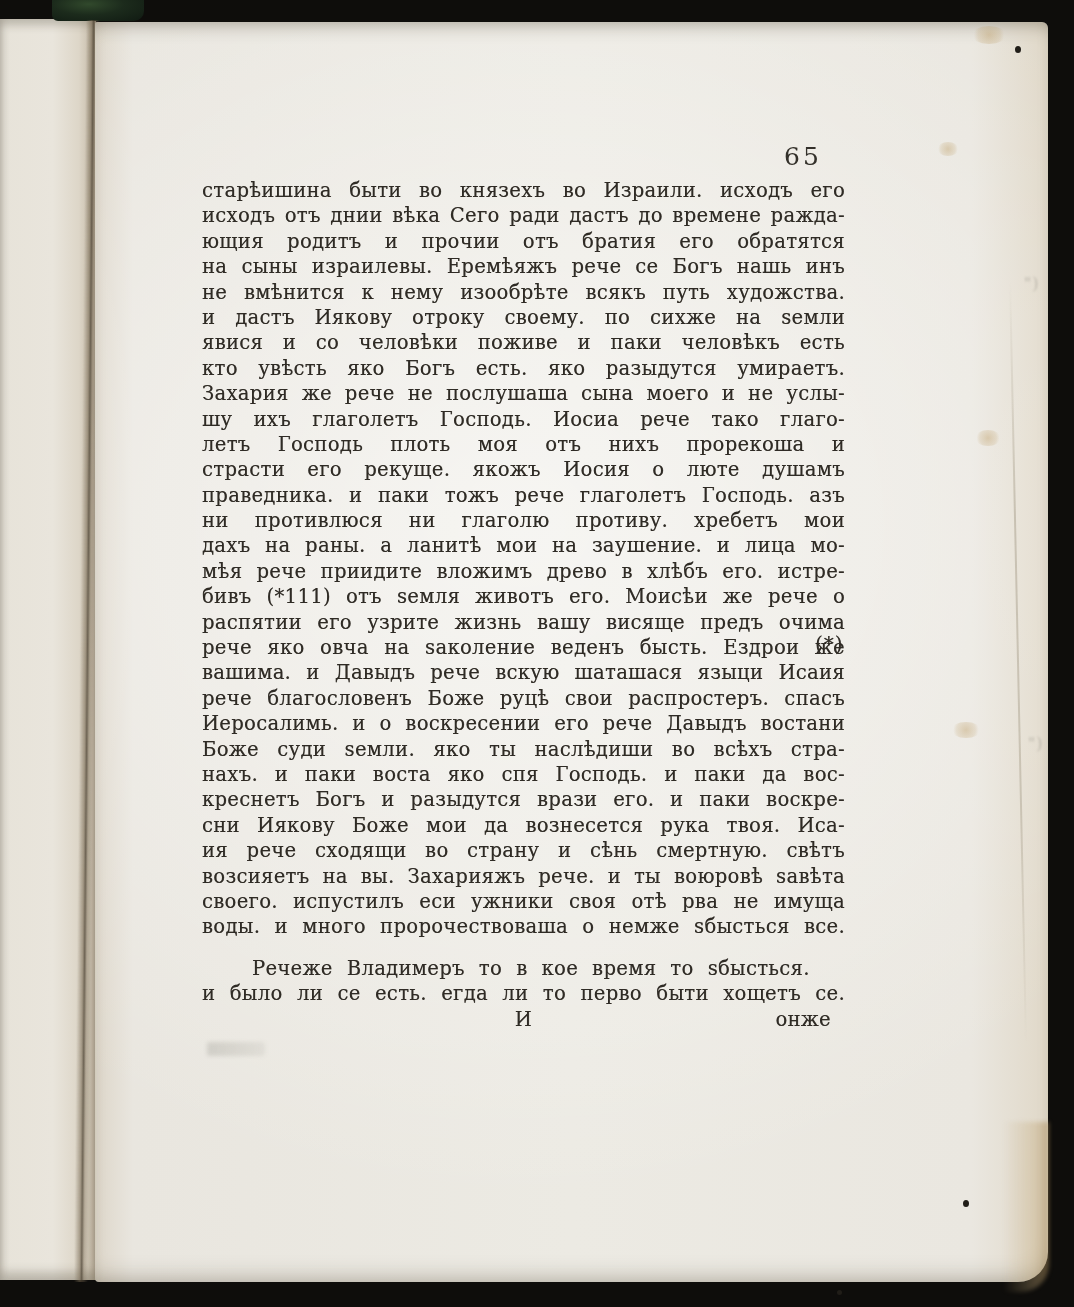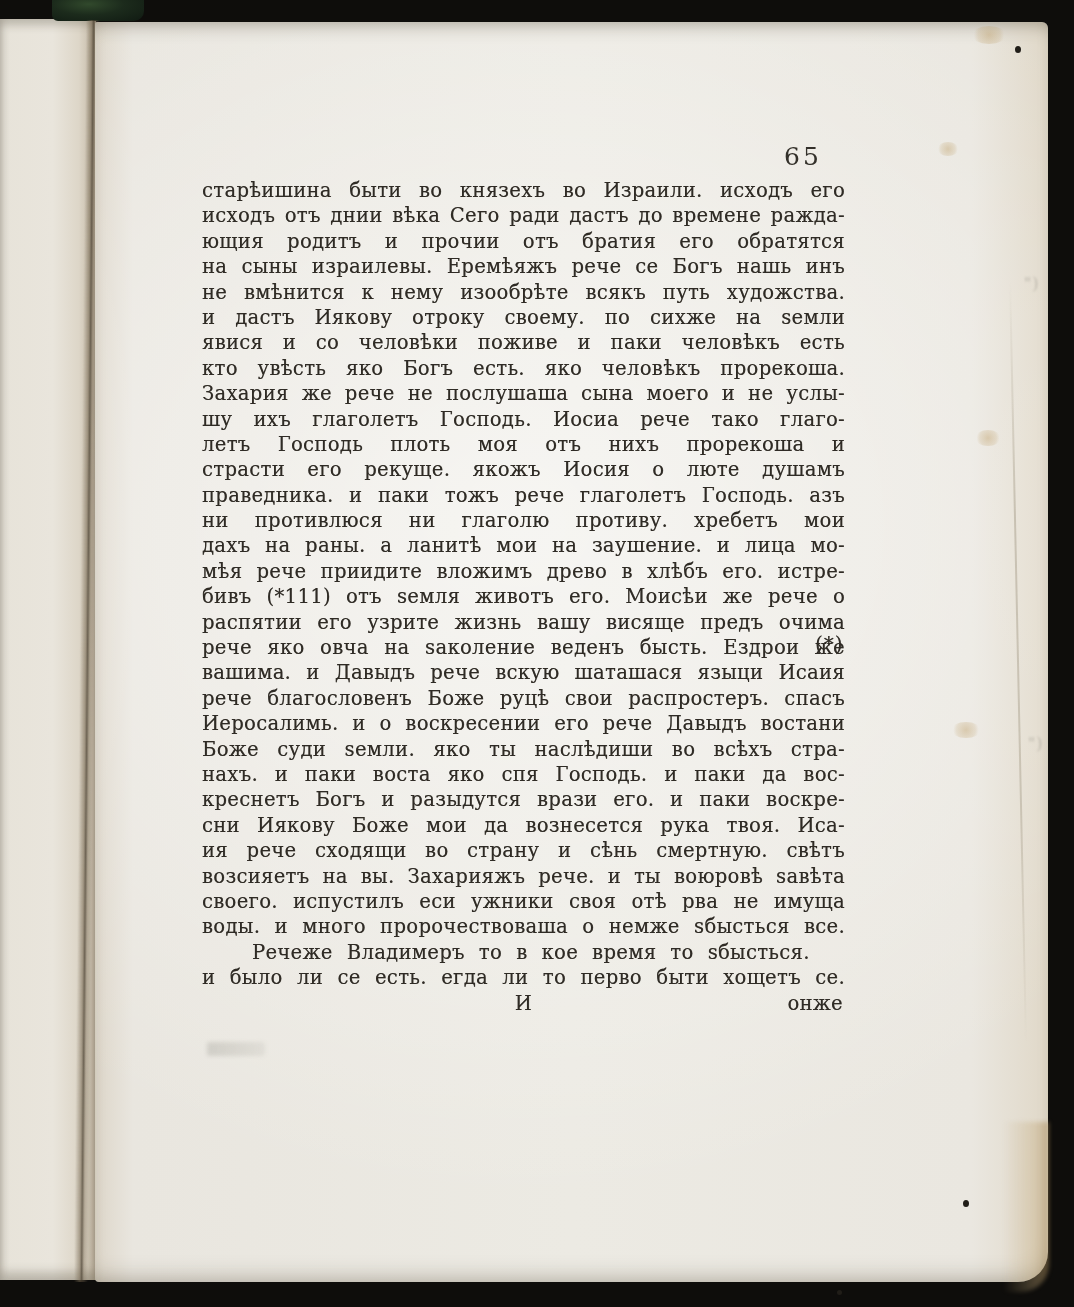--- a/index.html
+++ b/index.html
@@ -50,24 +50,24 @@
   .textblock{
     position:absolute;left:107px;top:156px;width:643px;
     color:#2f2b25;font-size:19.5px;line-height:25.4px;
     letter-spacing:.35px;
     text-shadow:.25px .25px .35px rgba(47,43,37,.55);
   }
   .line{
     text-align:justify;text-align-last:justify;
     height:25.4px;white-space:nowrap;
   }
-  .line.indent{text-indent:50px;text-align-last:left;word-spacing:7.5px;}
+  .line.indent{text-indent:50px;text-align-last:left;word-spacing:7.5px;margin-top:16px;}
   .footer-row{position:relative;height:25.4px;}
   .footer-row .sig{position:absolute;left:0;right:0;text-align:center;}
-  .footer-row .catch{position:absolute;right:2px;}
+  .footer-row .catch{position:absolute;right:14px;}
 
   .marginal{
     position:absolute;left:720px;top:610px;
     font-size:20px;color:#2f2b25;letter-spacing:1px;
     text-shadow:.25px .25px .35px rgba(47,43,37,.55);
   }
 
   
   .spot{position:absolute;border-radius:50%;pointer-events:none;}
   .fox{background:radial-gradient(circle,rgba(186,152,92,.4) 0%,rgba(186,152,92,.18) 55%,rgba(186,152,92,0) 75%);}
@@ -107,21 +107,21 @@
 
     <div class="textblock">
       <div id="para1">
           <div class="line">старѣишина быти во князехъ во Израили. исходъ его</div>
           <div class="line">исходъ отъ днии вѣка Сего ради дастъ до времене ражда-</div>
           <div class="line">ющия родитъ и прочии отъ братия его обратятся</div>
           <div class="line">на сыны израилевы. Еремѣяжъ рече се Богъ нашь инъ</div>
           <div class="line">не вмѣнится к нему изообрѣте всякъ путь художства.</div>
           <div class="line">и дастъ Иякову отроку своему. по сихже на ѕемли</div>
           <div class="line">явися и со человѣки поживе и паки человѣкъ есть</div>
-          <div class="line">кто увѣсть яко Богъ есть. яко человѣкъ прорекоша.</div>
+          <div class="line">кто увѣсть яко Богъ есть. яко разыдутся умираетъ.</div>
           <div class="line">Захария же рече не послушаша сына моего и не услы-</div>
           <div class="line">шу ихъ глаголетъ Господь. Иосиа рече тако глаго-</div>
           <div class="line">летъ Господь плоть моя отъ нихъ прорекоша и</div>
           <div class="line">страсти его рекуще. якожъ Иосия о люте душамъ</div>
           <div class="line">праведника. и паки тожъ рече глаголетъ Господь. азъ</div>
           <div class="line">ни противлюся ни глаголю противу. хребетъ мои</div>
           <div class="line">дахъ на раны. а ланитѣ мои на заушение. и лица мо-</div>
           <div class="line">мѣя рече приидите вложимъ древо в хлѣбъ его. истре-</div>
           <div class="line">бивъ (*111) отъ ѕемля животъ его. Моисѣи же рече о</div>
           <div class="line">распятии его узрите жизнь вашу висяще предъ очима</div>

